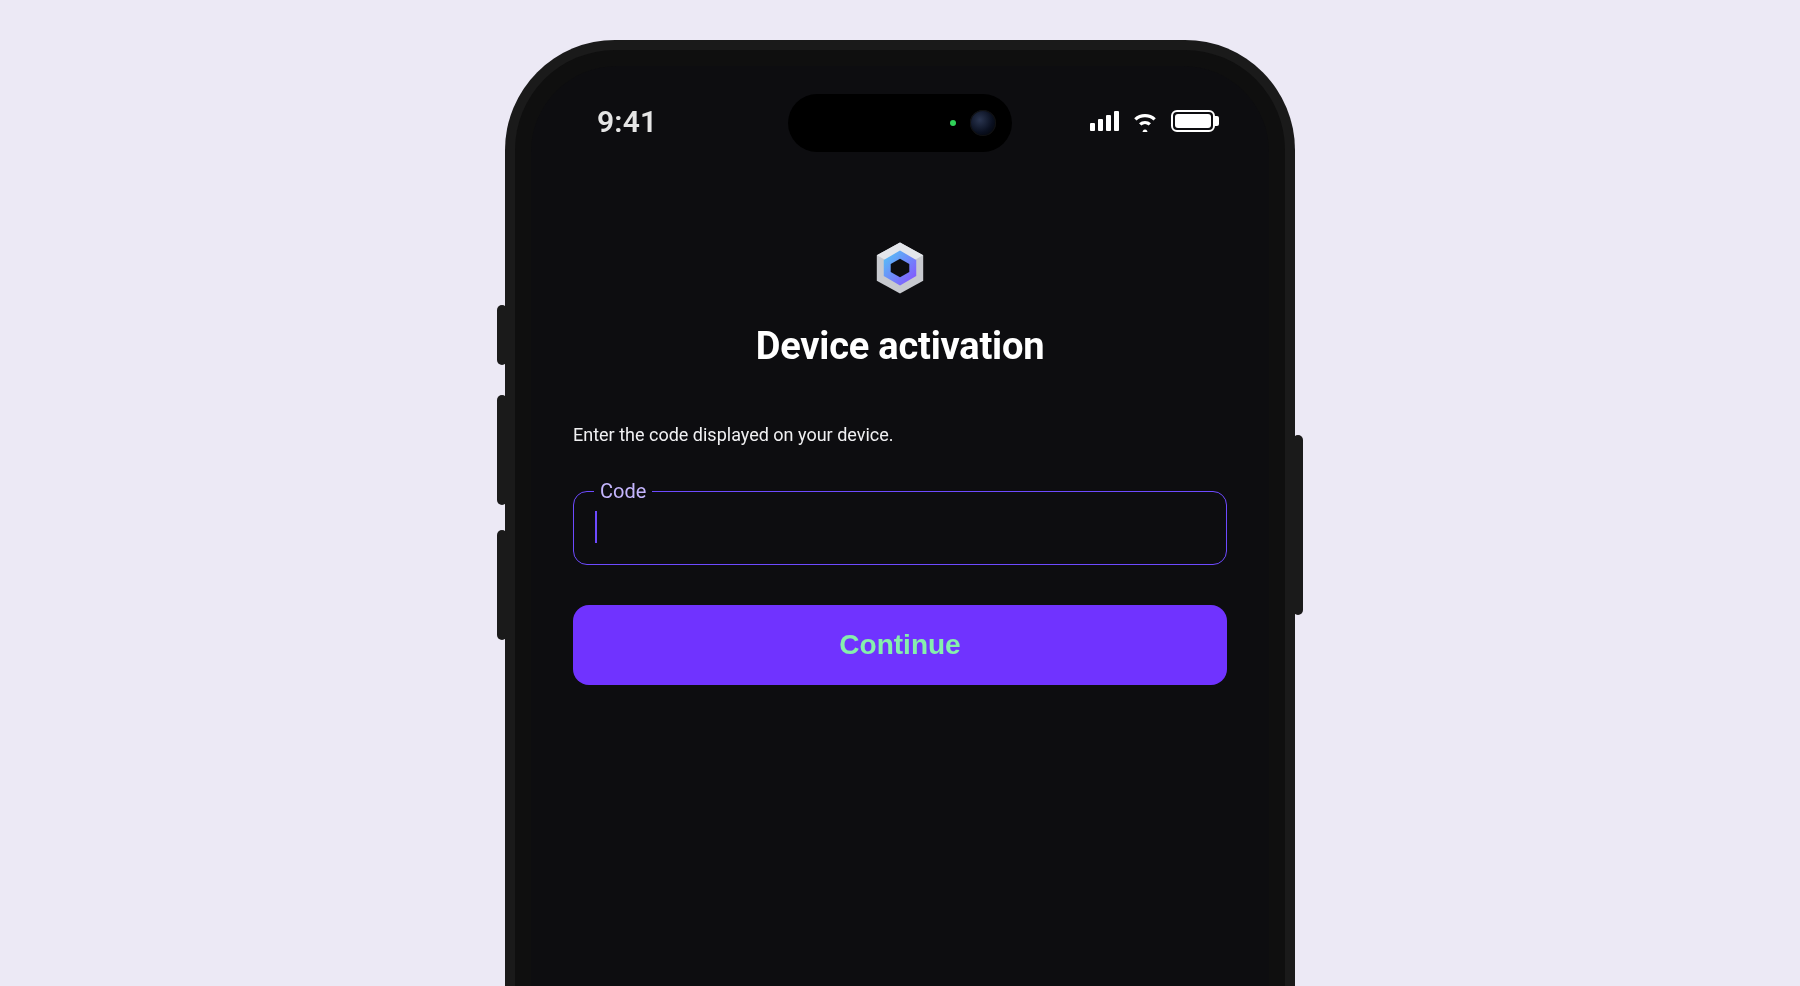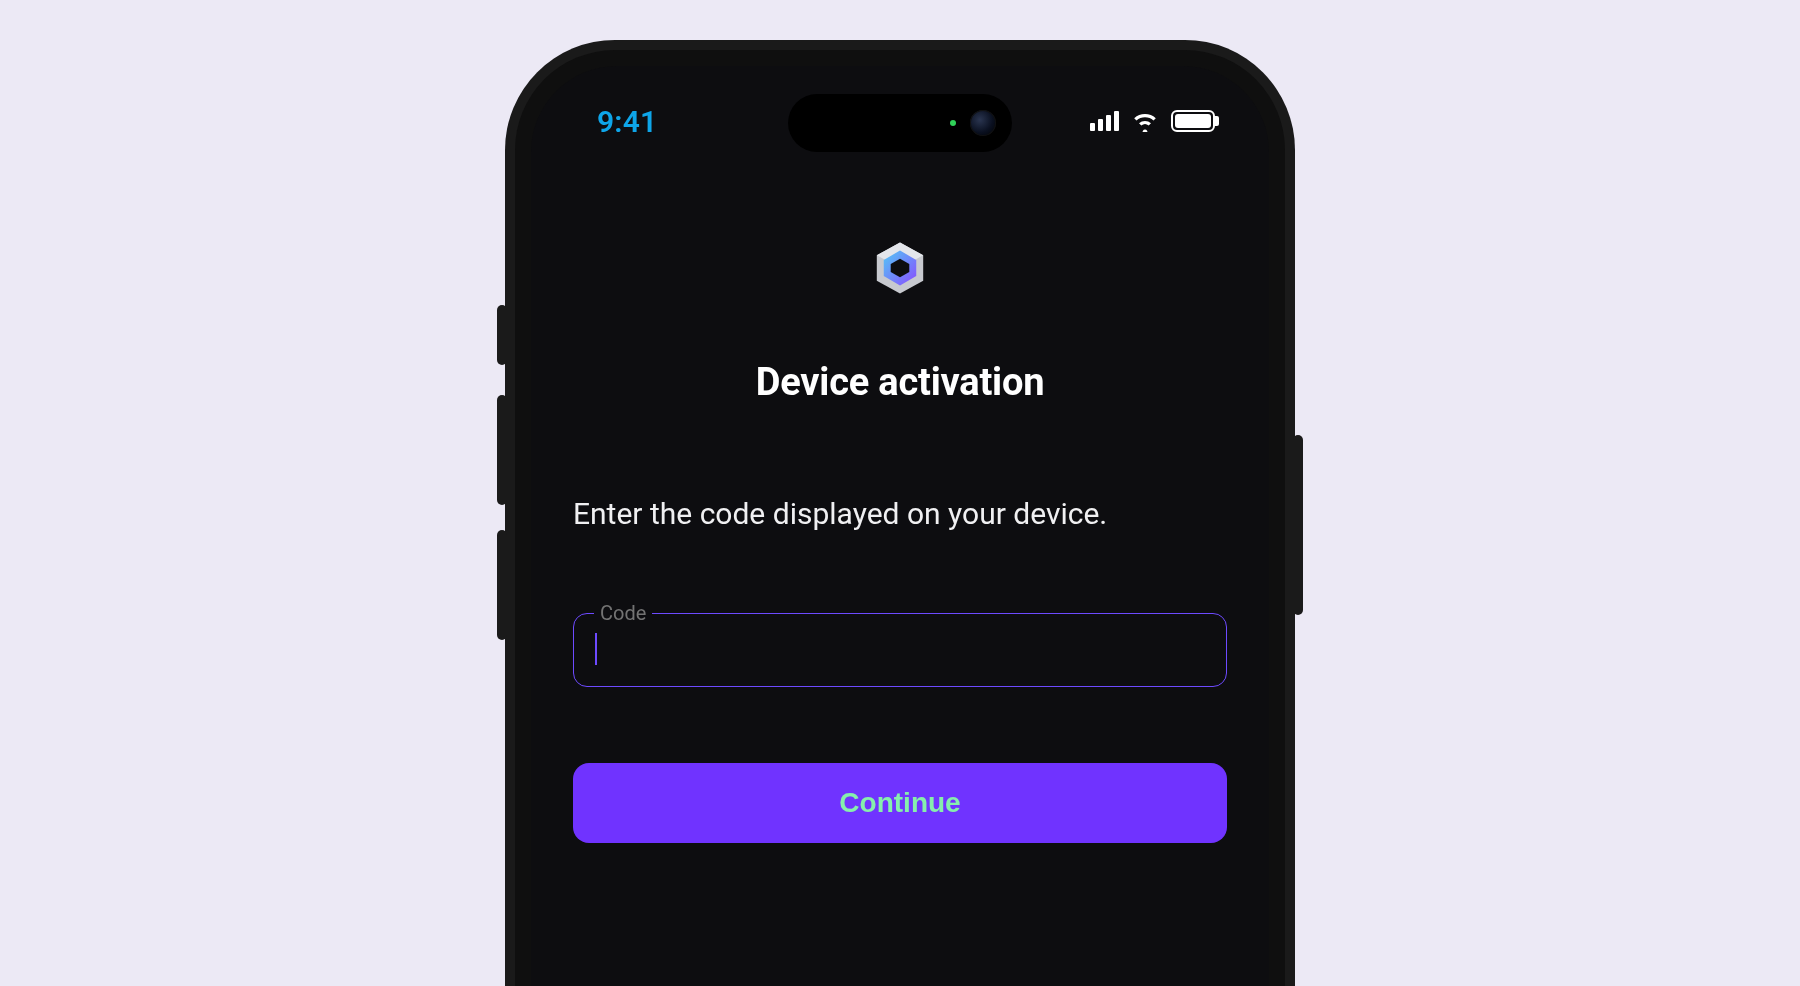--- a/index.html
+++ b/index.html
@@ -78,21 +78,21 @@
 
   
   .status-bar {
     position: absolute;
     top: 0; left: 0; right: 0;
     height: 110px;
     display: flex;
     align-items: center;
     justify-content: space-between;
     padding: 0 48px;
-    color: #0ea5e9;
+    color: #e5e5e5;
   }
   .status-time {
     font-size: 30px;
     font-weight: 600;
     letter-spacing: 0.2px;
     margin-left: 18px;
   }
   .status-right {
     display: flex;
     align-items: center;
@@ -139,36 +139,35 @@
   
   .content {
     position: absolute;
     top: 170px;
     left: 0; right: 0;
     padding: 0 42px;
     color: #fff;
     display: flex;
     flex-direction: column;
     align-items: center;
-    gap: 36px;
   }
   .logo {
     width: 64px; height: 64px;
     display:flex; align-items:center; justify-content:center;
     margin-bottom: 24px;
   }
   .title {
     font-size: 38px;
     font-weight: 700;
     letter-spacing: -0.2px;
     margin-bottom: 56px;
     text-align:center;
   }
   .instruction {
-    font-size: 30px;
+    font-size: 18px;
     font-weight: 400;
     color: #F0F0F2;
     align-self: flex-start;
     margin-bottom: 36px;
   }
   .field-wrap {
     position: relative;
     width: 100%;
     margin-bottom: 40px;
   }
@@ -176,21 +175,21 @@
     border: 1.5px solid #6D4AFF;
     border-radius: 14px;
     padding: 0;
     height: 84px;
     background: transparent;
   }
   .field-wrap legend {
     margin-left: 20px;
     padding: 0 6px;
     font-size: 20px;
-    color: #737373;
+    color: #c4b5fd;
     line-height: 1;
   }
   .code-input {
     width: 100%;
     height: 60px;
     border: none;
     outline: none;
     background: transparent;
     font-size: 26px;
     color: #fff;

